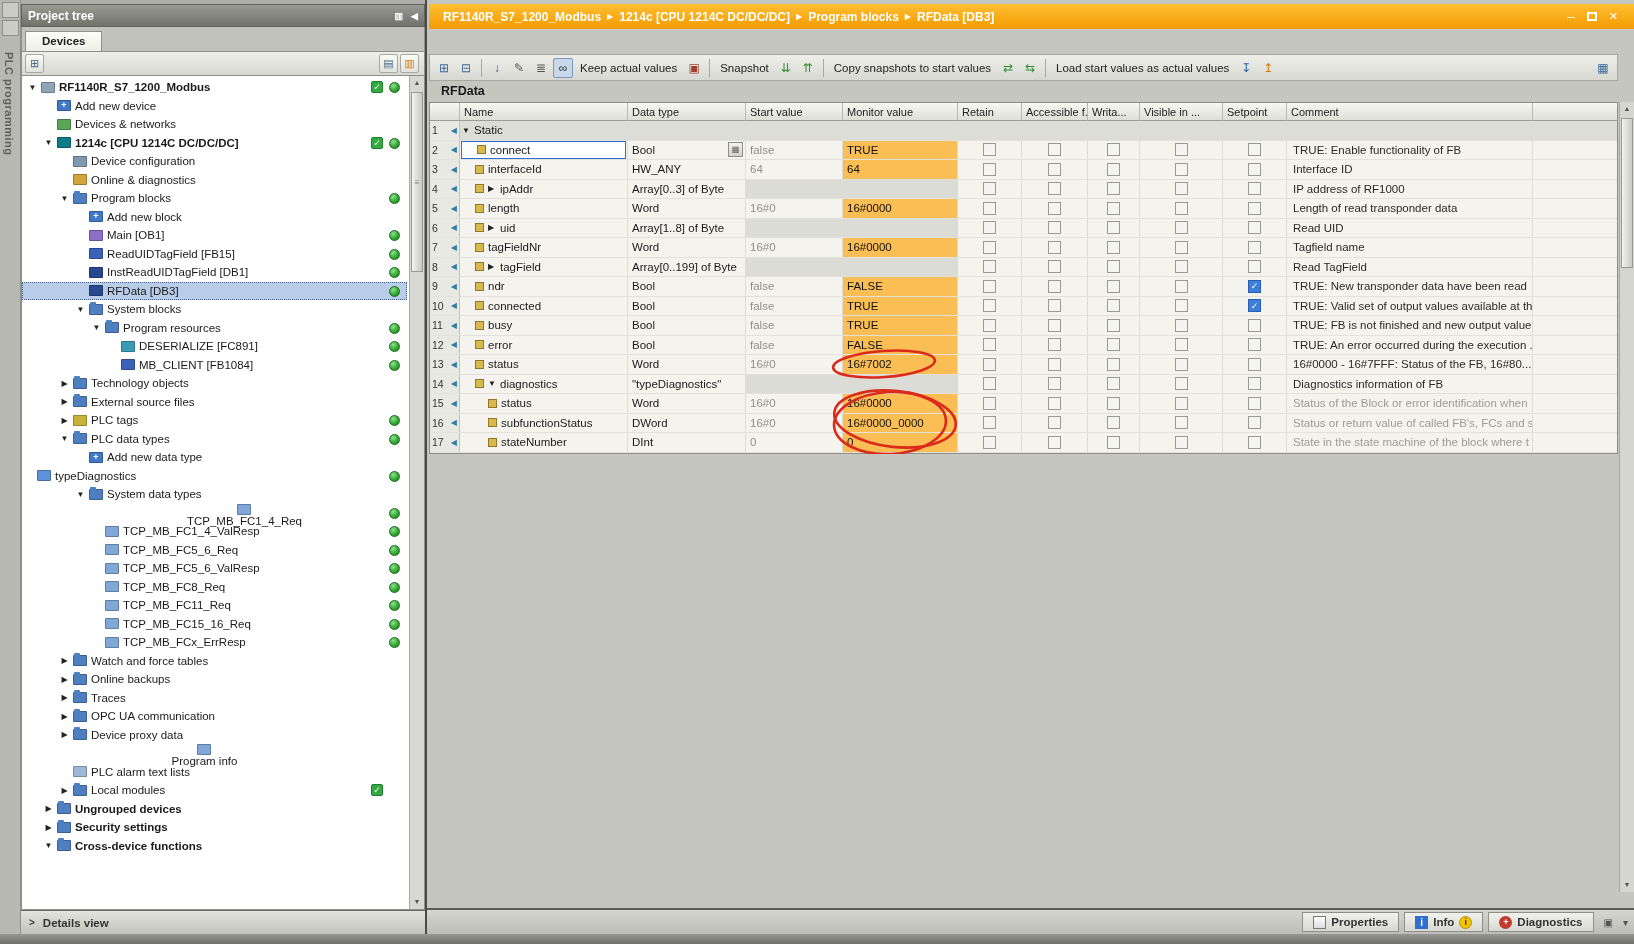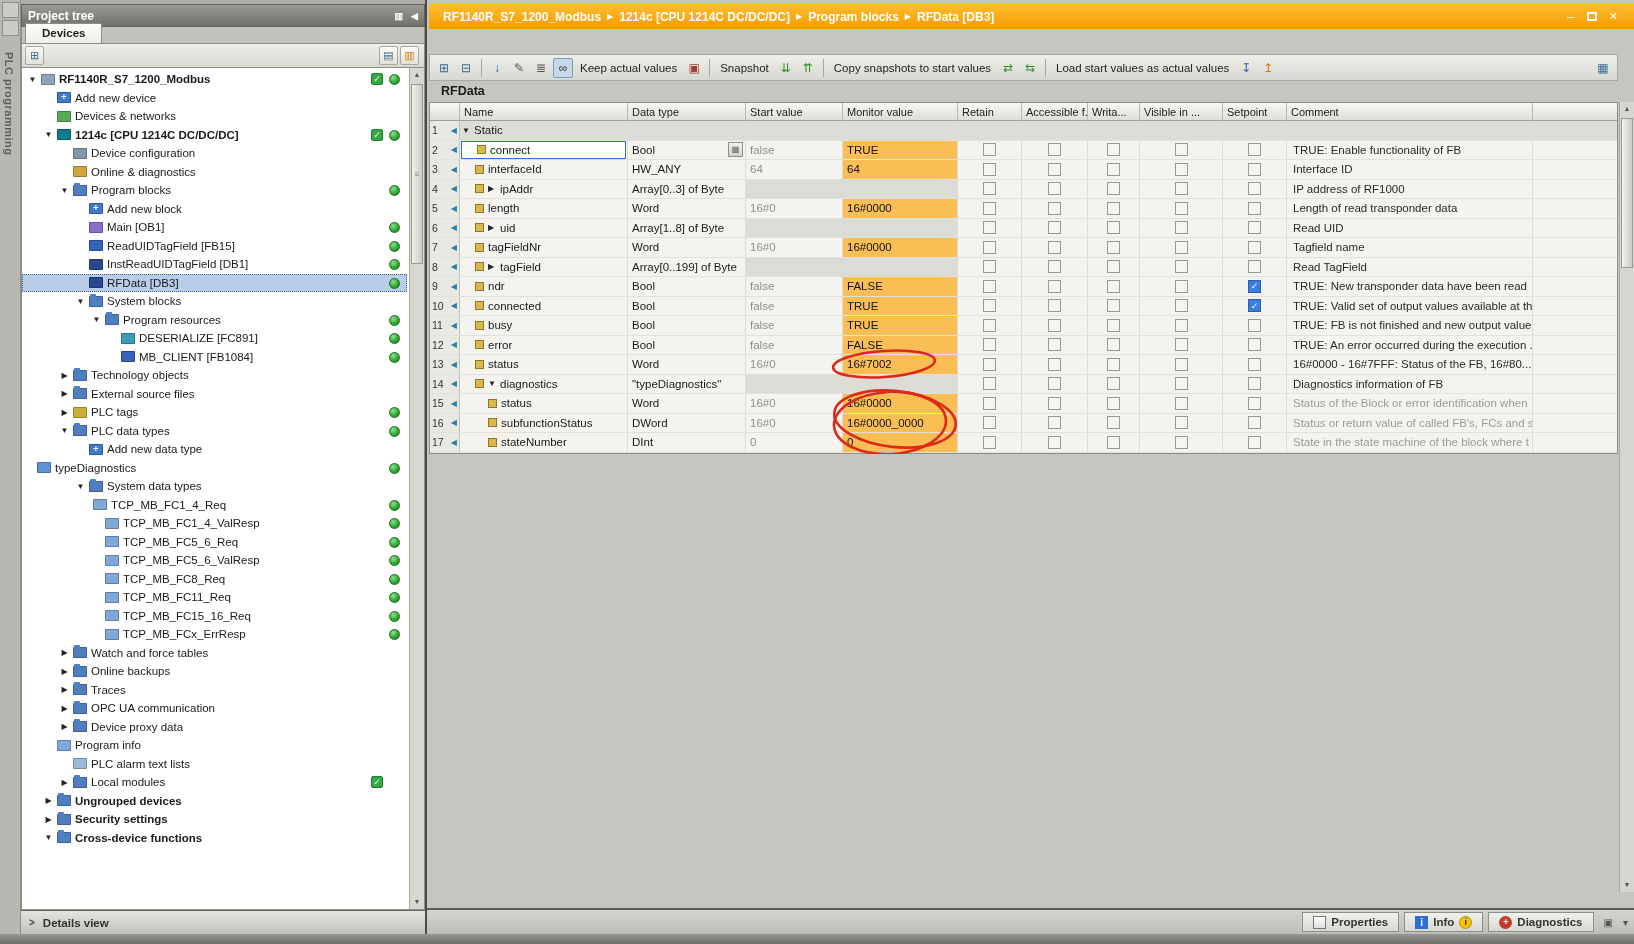--- a/index.html
+++ b/index.html
@@ -11,21 +11,21 @@
   .side-strip { position:absolute; left:0; top:0; width:21px; bottom:0; background:#B8B8B3; border-right:1px solid #8F8F8A; }
   .side-tab { position:absolute; left:2px; width:17px; height:16px; background:#CCCCC7; border:1px solid #8F8F8A; top:2px; }
   .side-tab.t2 { top:20px; }
   .side-label { position:absolute; top:52px; left:3px; writing-mode:vertical-rl; font-size:11px; font-weight:bold; color:#5F5F5A; letter-spacing:.5px; }
 
   
   .pt-panel { position:absolute; left:21px; top:4px; width:404px; bottom:10px; display:flex; flex-direction:column; background:#C6C6C1; }
   .pt-title { height:23px; background:linear-gradient(#9A9A95,#72726D); color:#FFF; font-weight:bold; font-size:12px; display:flex; align-items:center; justify-content:space-between; padding:0 6px; border:1px solid #62625D; }
   .pt-title-icons { display:flex; gap:8px; }
   .ptic { color:#FFF; font-size:9px; }
-  .pt-tabs { height:16px; background:#C2C2BD; display:flex; align-items:flex-end; padding-left:3px; border-left:1px solid #8F8F8A; border-right:1px solid #8F8F8A; }
+  .pt-tabs { height:24px; background:#C2C2BD; display:flex; align-items:flex-end; padding-left:3px; border-left:1px solid #8F8F8A; border-right:1px solid #8F8F8A; }
   .pt-tab.active { background:linear-gradient(#FDFDF8,#EFEFEA); border:1px solid #8F8F8A; border-bottom:none; padding:3px 16px 4px; font-weight:bold; color:#222; }
   .pt-toolbar { height:25px; background:linear-gradient(#EFEFEA,#D8D8D3); border:1px solid #8F8F8A; display:flex; align-items:center; padding:0 3px; }
   .tbico { width:19px; height:19px; border:1px solid #A8A8A3; background:linear-gradient(#FBFBF6,#E2E2DD); display:flex; align-items:center; justify-content:center; font-size:11px; color:#4A6A8A; border-radius:2px; margin-right:2px; }
   .tbico.orange { color:#D07A00; }
   .pt-tb-right { margin-left:auto; display:flex; }
   .pt-tree { flex:1; position:relative; background:#FFF; border:1px solid #8F8F8A; border-top:none; overflow:hidden; }
   .pt-list { position:absolute; inset:0; padding:2px 17px 0 0; overflow:hidden; }
   .trow-tree { position:relative; height:18.5px; display:flex; align-items:center; white-space:nowrap; padding-right:42px; }
   .trow-tree.selected { background:#B9CDE8; outline:1px dotted #44618C; outline-offset:-1px; }
   .texp { width:13px; font-size:8px; color:#222; text-align:center; flex:none; }
@@ -270,21 +270,21 @@
             <span class="texp"></span>
             <span class="ticon ti-udt"></span>
             <span class="tlabel">typeDiagnostics</span>
             <span class="gdot"></span>
           </div>
           <div class="trow-tree" style="padding-left: 52px;">
             <span class="texp">▼</span>
             <span class="ticon ti-folder"></span>
             <span class="tlabel">System data types</span>
           </div>
-          <div class="trow-tree" style="padding-left: 56px;">
+          <div class="trow-tree" style="padding-left: 100px; flex-direction: column;">
             <span class="texp"></span>
             <span class="ticon ti-sdt"></span>
             <span class="tlabel">TCP_MB_FC1_4_Req</span>
             <span class="gdot"></span>
           </div>
           <div class="trow-tree" style="padding-left: 68px;">
             <span class="texp"></span>
             <span class="ticon ti-sdt"></span>
             <span class="tlabel">TCP_MB_FC1_4_ValResp</span>
             <span class="gdot"></span>
@@ -343,21 +343,21 @@
           <div class="trow-tree" style="padding-left: 36px;">
             <span class="texp">▶</span>
             <span class="ticon ti-folder"></span>
             <span class="tlabel">OPC UA communication</span>
           </div>
           <div class="trow-tree" style="padding-left: 36px;">
             <span class="texp">▶</span>
             <span class="ticon ti-folder"></span>
             <span class="tlabel">Device proxy data</span>
           </div>
-          <div class="trow-tree" style="padding-left: 20px;">
+          <div class="trow-tree" style="padding-left: 20px; flex-direction: column;">
             <span class="texp"></span>
             <span class="ticon ti-info"></span>
             <span class="tlabel">Program info</span>
           </div>
           <div class="trow-tree" style="padding-left: 36px;">
             <span class="texp"></span>
             <span class="ticon ti-alarm"></span>
             <span class="tlabel">PLC alarm text lists</span>
           </div>
           <div class="trow-tree" style="padding-left: 36px;">

